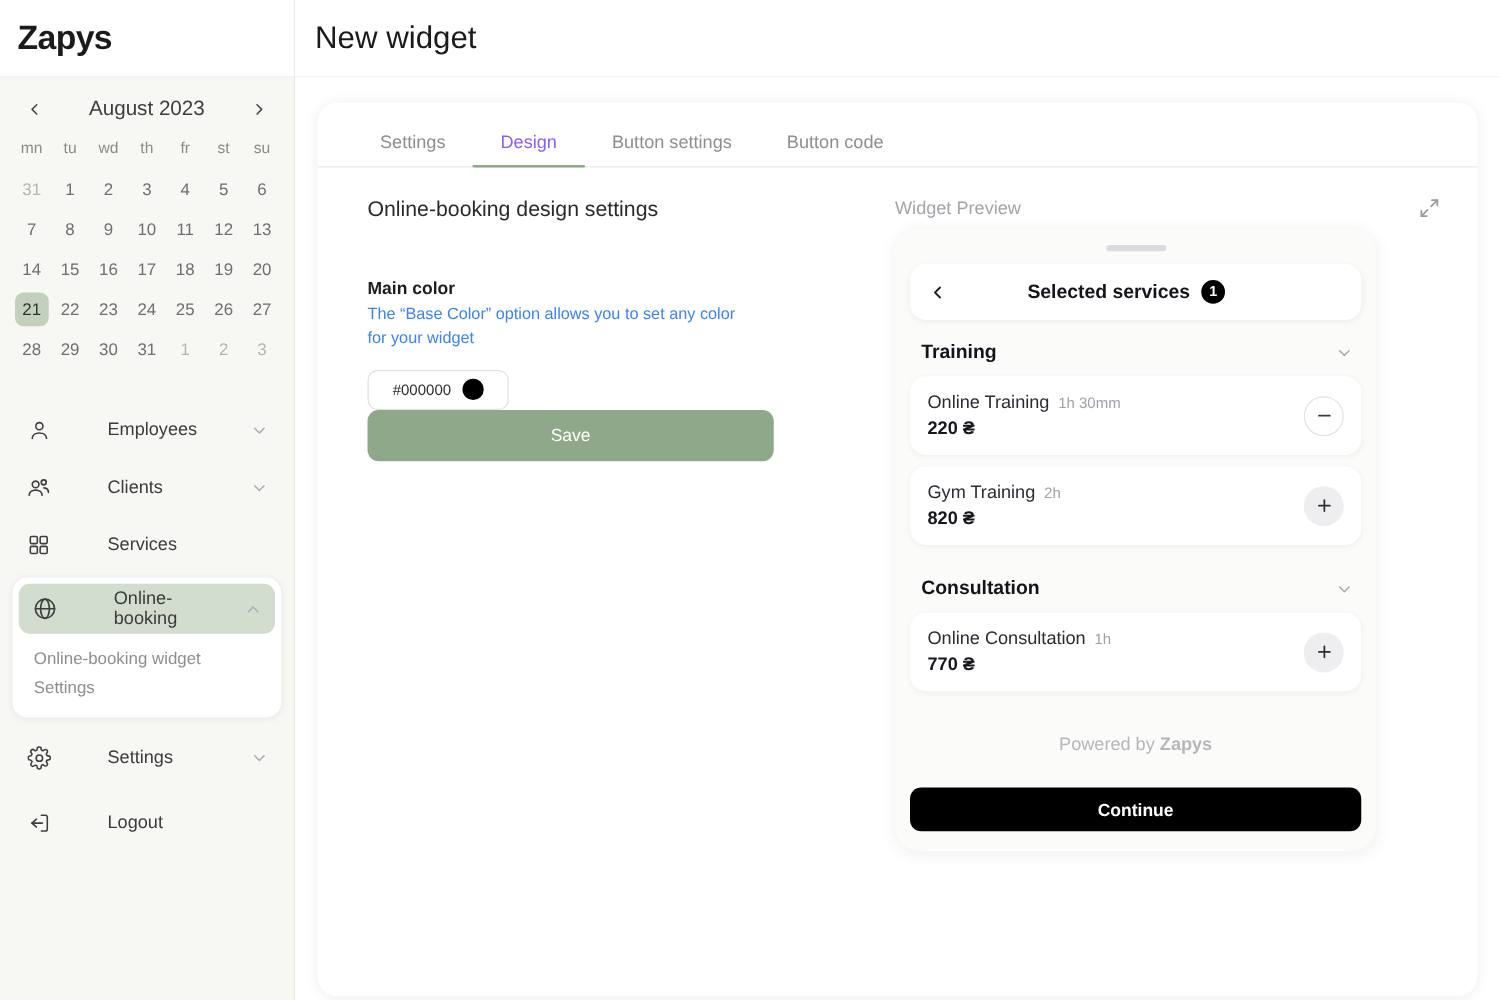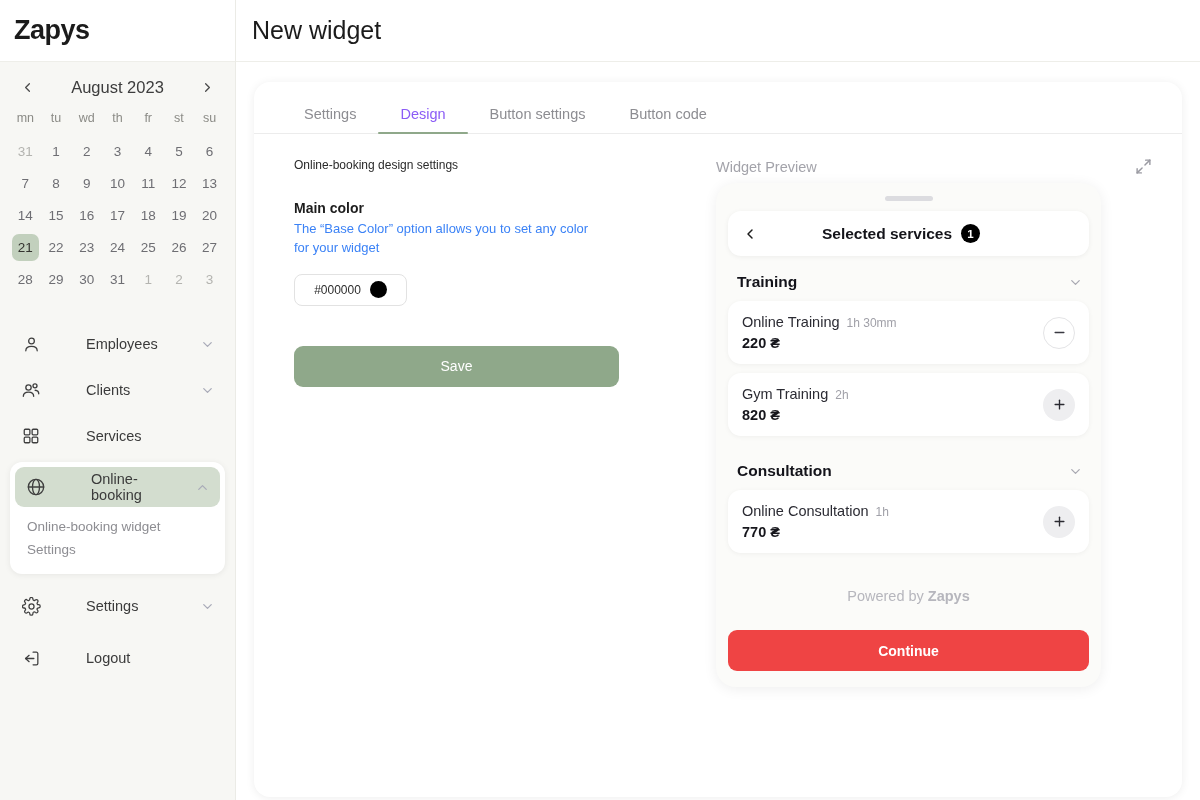--- a/index.html
+++ b/index.html
@@ -137,36 +137,35 @@
   .tab.active::after {
     content: ""; position: absolute;
     left: 0; right: 0; bottom: -1px; height: 2.5px;
     background: #8fa88a; border-radius: 2px;
   }
 
   .panel-body { display: flex; padding: 24px 22px 0 40px; }
   .col-left { width: 400px; flex: 0 0 400px; }
   .col-right { flex: 1; padding-left: 22px; }
 
-  .sec-title { font-size: 12px; color: #2a2a2a; margin-bottom: 28px; }
+  .sec-title { font-size: 17px; color: #2a2a2a; margin-bottom: 44px; }
   .field-label { font-size: 14px; color: #1d1d1d; font-weight: 600; margin-bottom: 4px; }
   .field-help { font-size: 13px; color: #3b82f6; line-height: 1.45; max-width: 310px; }
 
   .color-input {
     margin-top: 16px;
     width: 113px; height: 32px;
     border: 1px solid #e2e2e2; border-radius: 8px;
     display: flex; align-items: center; justify-content: center;
     gap: 9px; background: #fff; cursor: text;
   }
   .color-val { font-size: 12px; color: #2c2c2c; }
   .color-dot { width: 17px; height: 17px; border-radius: 50%; background: #000; }
 
   .save-btn {
-    margin-top: 40px;
     width: 325px; height: 41px;
     background: #8fa88a; border: none; border-radius: 9px;
     color: #fff; font-size: 14px;
     font-family: "Liberation Sans", sans-serif;
     cursor: pointer;
     display: flex; align-items: center; justify-content: center;
   }
 
   
   .prev-head {
@@ -236,22 +235,22 @@
   .svc-btn.remove { background: #fff; border: 1px solid #e4e4e6; color: #3a3a42; }
   .svc-btn.add { background: #eeeef0; border: none; color: #2a2a30; }
 
   .powered {
     text-align: center; font-size: 14.5px; color: #b6b6bd;
     padding: 26px 0 26px 0;
   }
   .powered b { font-weight: 700; color: #b6b6bd; }
 
   .continue-btn {
-    width: 100%; height: 41px;
-    background: #ef4444; border: none; border-radius: 9px;
+    width: 100%; height: 35px;
+    background: #000000; border: none; border-radius: 9px;
     color: #fff; font-size: 14px; font-weight: 700;
     font-family: "Liberation Sans", sans-serif;
     cursor: pointer;
     display: flex; align-items: center; justify-content: center;
   }
 </style>
 </head>
 <body>
 
 <div class="app">

